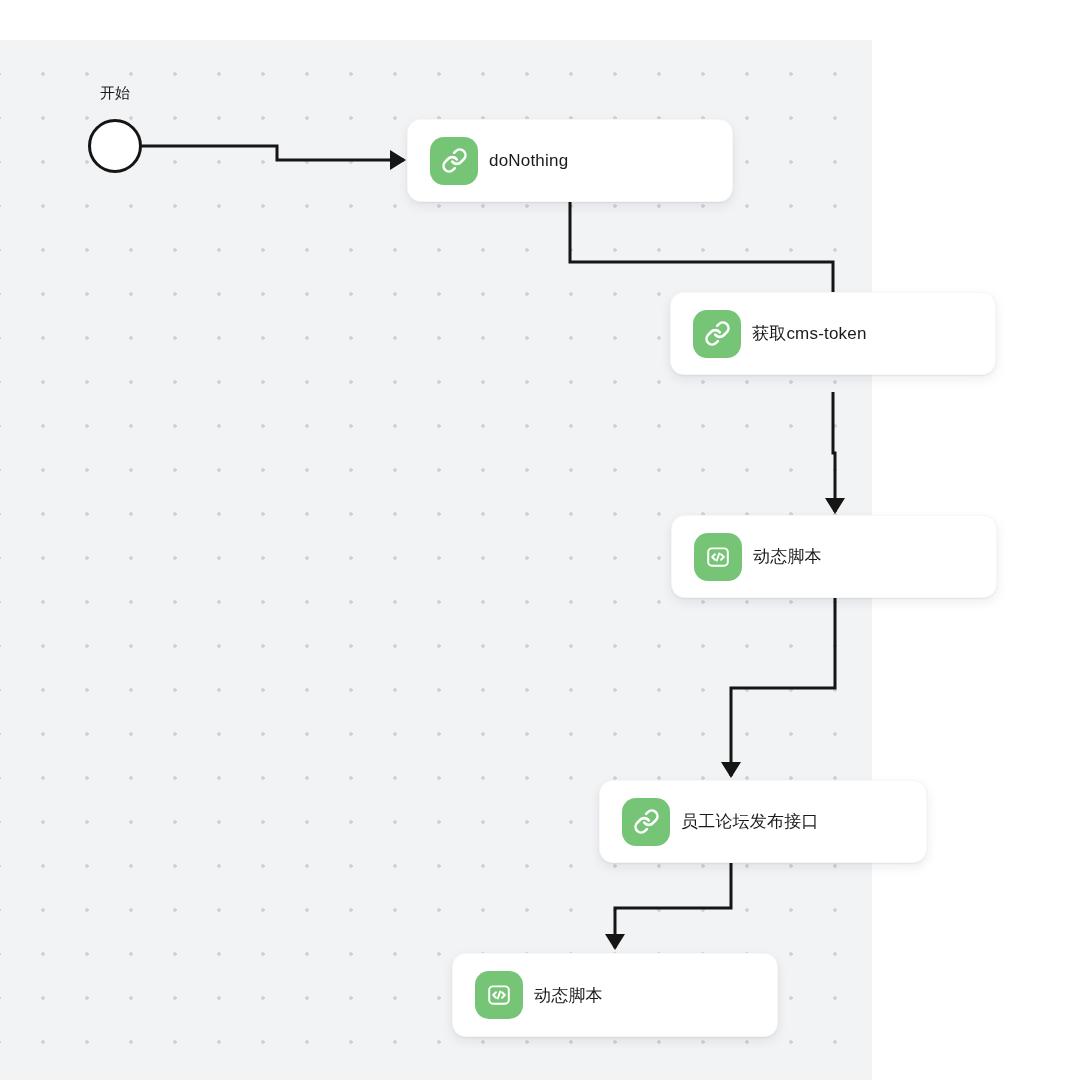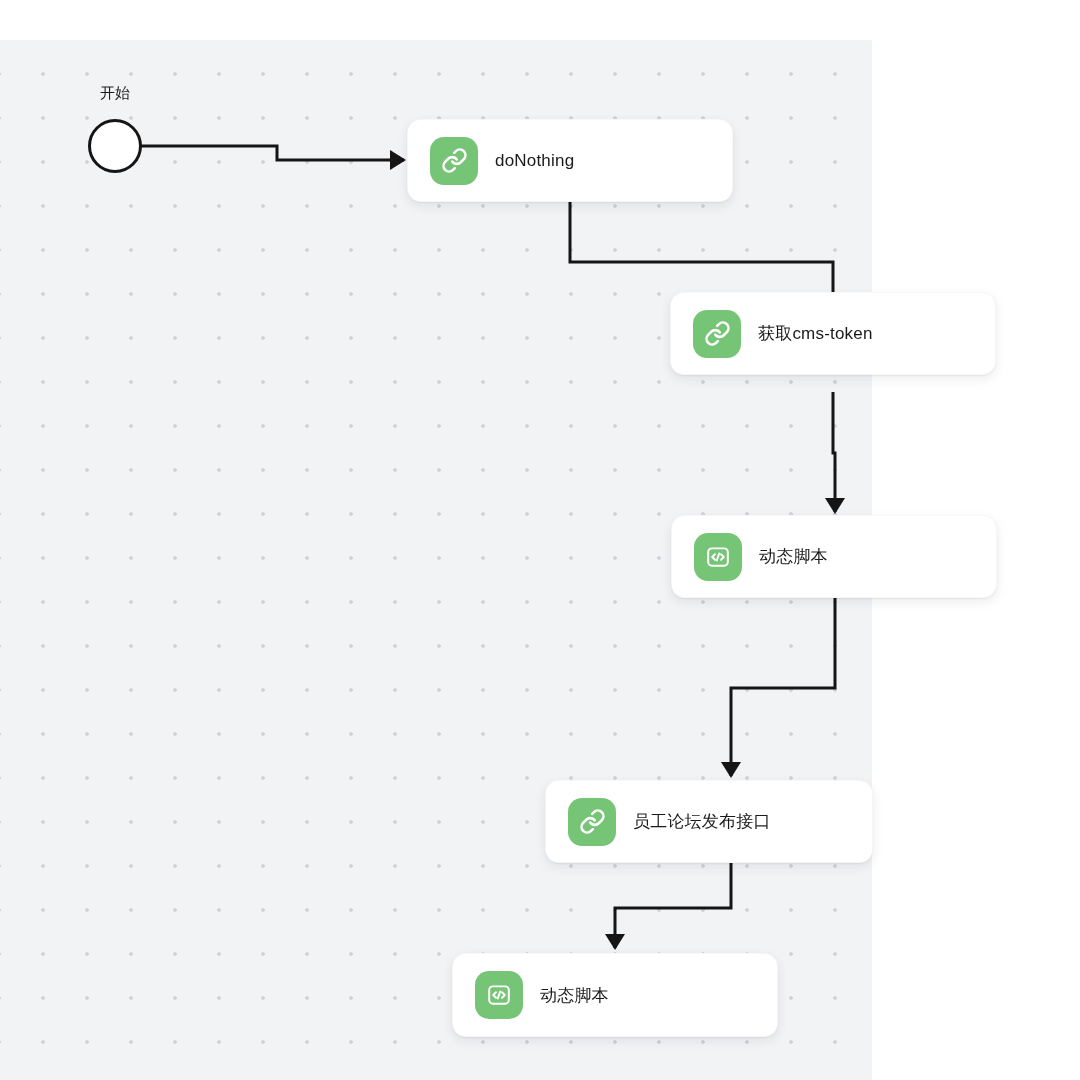--- a/index.html
+++ b/index.html
@@ -12,21 +12,21 @@
     position: relative;
     width: 872px; height: 1080px; margin-top: 40px;
   }
   #edges { position: absolute; left: 0; top: 0; }
 
   .node {
     position: absolute;
     box-sizing: border-box;
     display: flex;
     align-items: center;
-    gap: 17px;
+    gap: 11px;
     padding-left: 22px;
     background: var(--node-bg, #ffffff);
     border-radius: 14px;
     border: 1px solid rgba(0,0,0,0.03);
     box-shadow: 0 1px 2px rgba(0,0,0,0.06), 0 4px 12px rgba(16,24,40,0.08);
     cursor: pointer;
     text-align: right;
   }
   .node-icon {
     flex: 0 0 auto;
@@ -112,21 +112,21 @@
         <span class="node-icon">
           <svg viewBox="0 0 24 24" width="28" height="28" fill="none" stroke="#ffffff" stroke-width="1.7" stroke-linecap="round" stroke-linejoin="round">
             <rect x="3.6" y="4.6" width="16.8" height="14.8" rx="3.2"></rect>
             <polyline points="9.4 9.6 7 12 9.4 14.4"></polyline>
             <polyline points="14.6 9.6 17 12 14.6 14.4"></polyline>
             <line x1="13" y1="9" x2="11" y2="15"></line>
           </svg>
         </span>
         <span class="node-label">动态脚本</span>
       </div>
-      <div class="node" style="left: 545px; top: 740px; width: 328px; height: 83px;">
+      <div class="node" style="left: 599px; top: 740px; width: 328px; height: 83px;">
         <span class="node-icon">
           <svg viewBox="0 0 24 24" width="27" height="27" fill="none" stroke="#ffffff" stroke-width="2.3" stroke-linecap="round" stroke-linejoin="round">
             <path d="M10 13a5 5 0 0 0 7.54.54l2.8-2.8a5 5 0 0 0-7.07-7.07l-1.6 1.59"></path>
             <path d="M14 11a5 5 0 0 0-7.54-.54l-2.8 2.8a5 5 0 0 0 7.07 7.07l1.59-1.59"></path>
           </svg>
         </span>
         <span class="node-label">员工论坛发布接口</span>
       </div>
       <div class="node" style="left: 452px; top: 913px; width: 326px; height: 84px;">
         <span class="node-icon">

